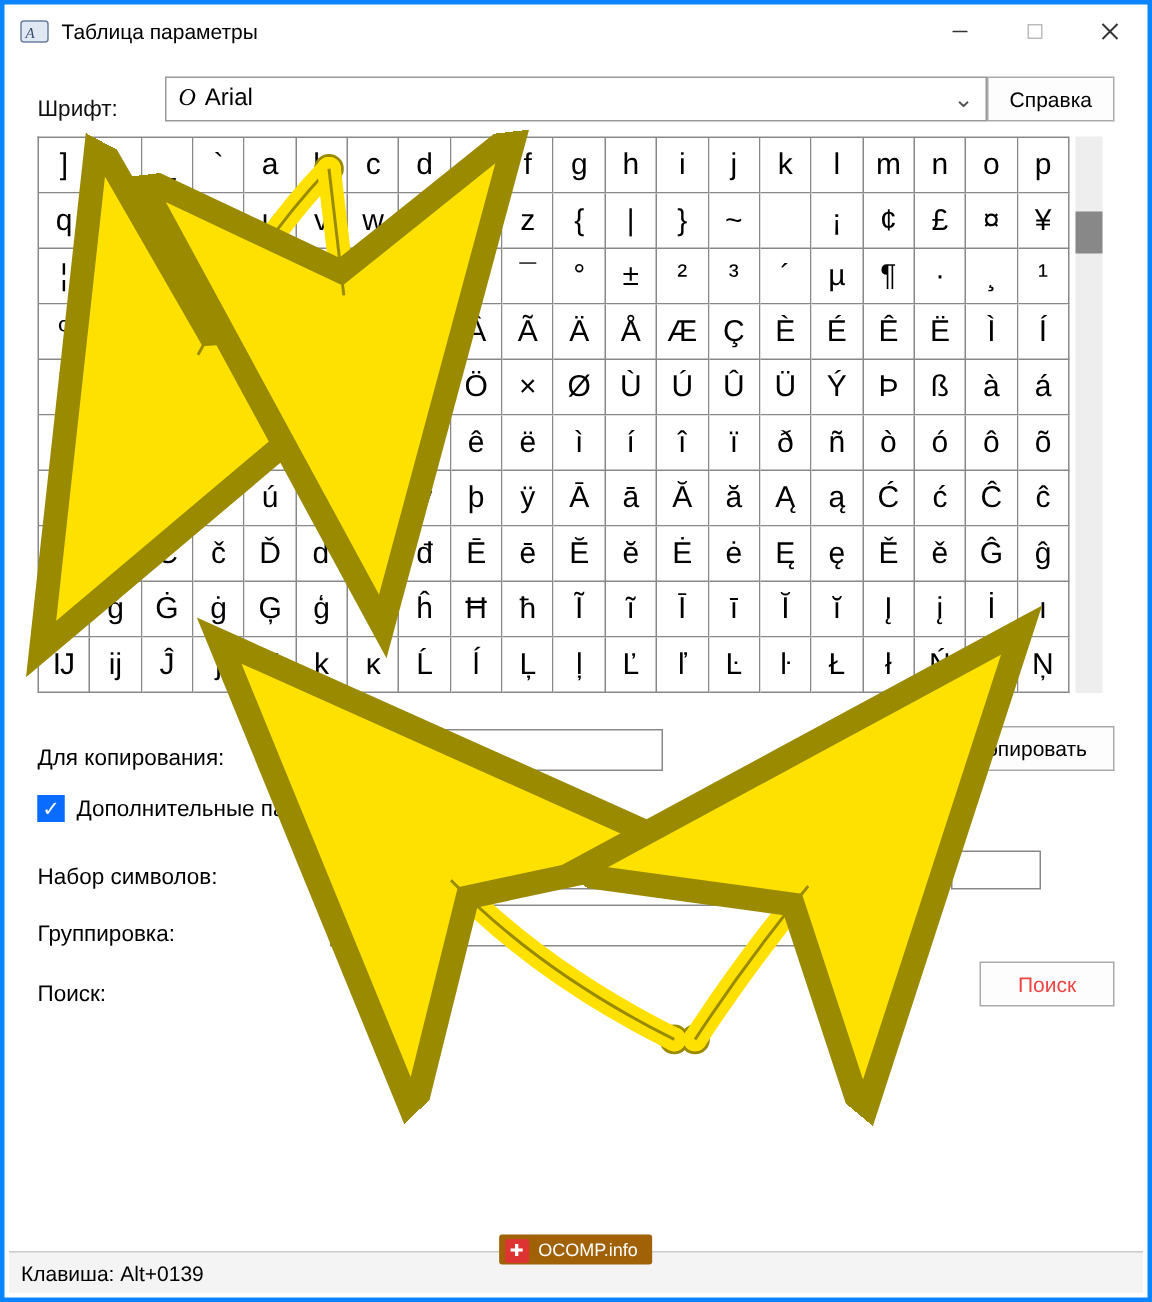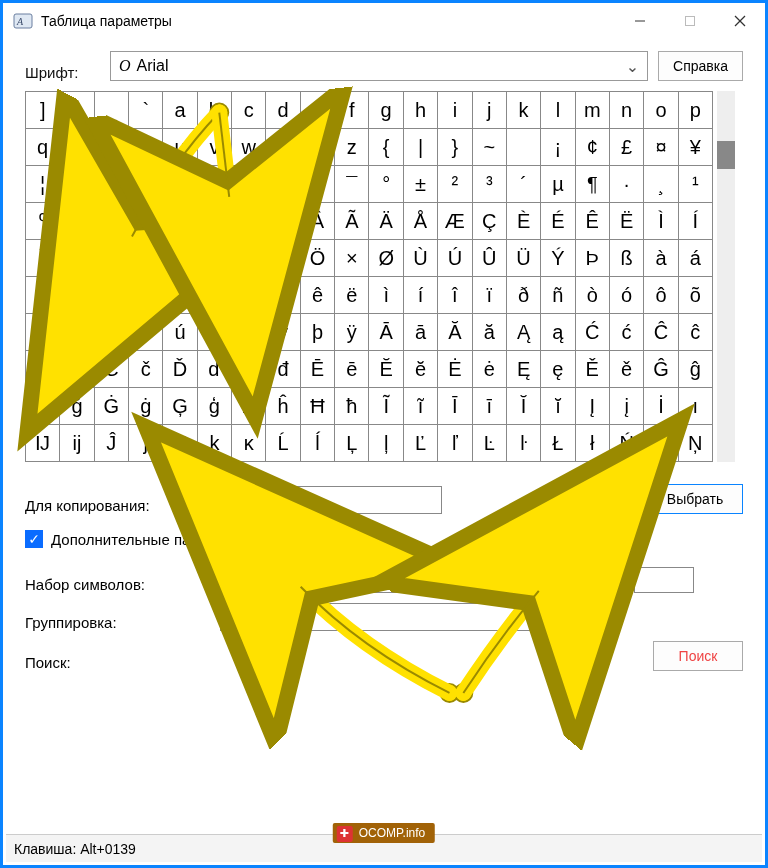--- a/index.html
+++ b/index.html
@@ -59,21 +59,21 @@
   }
   .btn {
     height: 30px;
     border: 1px solid #aaa;
     background: #fdfdfd;
     padding: 0 14px;
     font-size: 14px;
     display: inline-flex;
     align-items: center;
     justify-content: center;
-    margin-left: 10px;
+    margin-left: 0;
     min-width: 80px;
   }
   .btn.primary { border-color:#0a84ff; }
   .btn.disabled { color:#ef4444; }
   
   .grid-wrap { display:flex; margin-top:6px; }
   .grid {
     border: 1px solid #888;
     border-right: none;
     border-bottom: none;
@@ -401,21 +401,21 @@
       </div>
     </div>
 
     <div class="lower">
       <div class="row">
         <div class="label-wide">Для копирования:</div>
         <div class="copy-input">
           <span class="sel">« »</span>
         </div>
         <div style="flex:1"></div>
-        <div class="btn primary" style="min-width:96px">Выбрать</div>
+        <div class="btn" style="min-width:112px">Копировать</div>
       </div>
 
       <div class="chk-row">
         <div class="chk">✓</div>
         <span>Дополнительные параметры</span>
       </div>
 
       <div class="row">
         <div class="label-wide">Набор символов:</div>
         <div class="combo">

